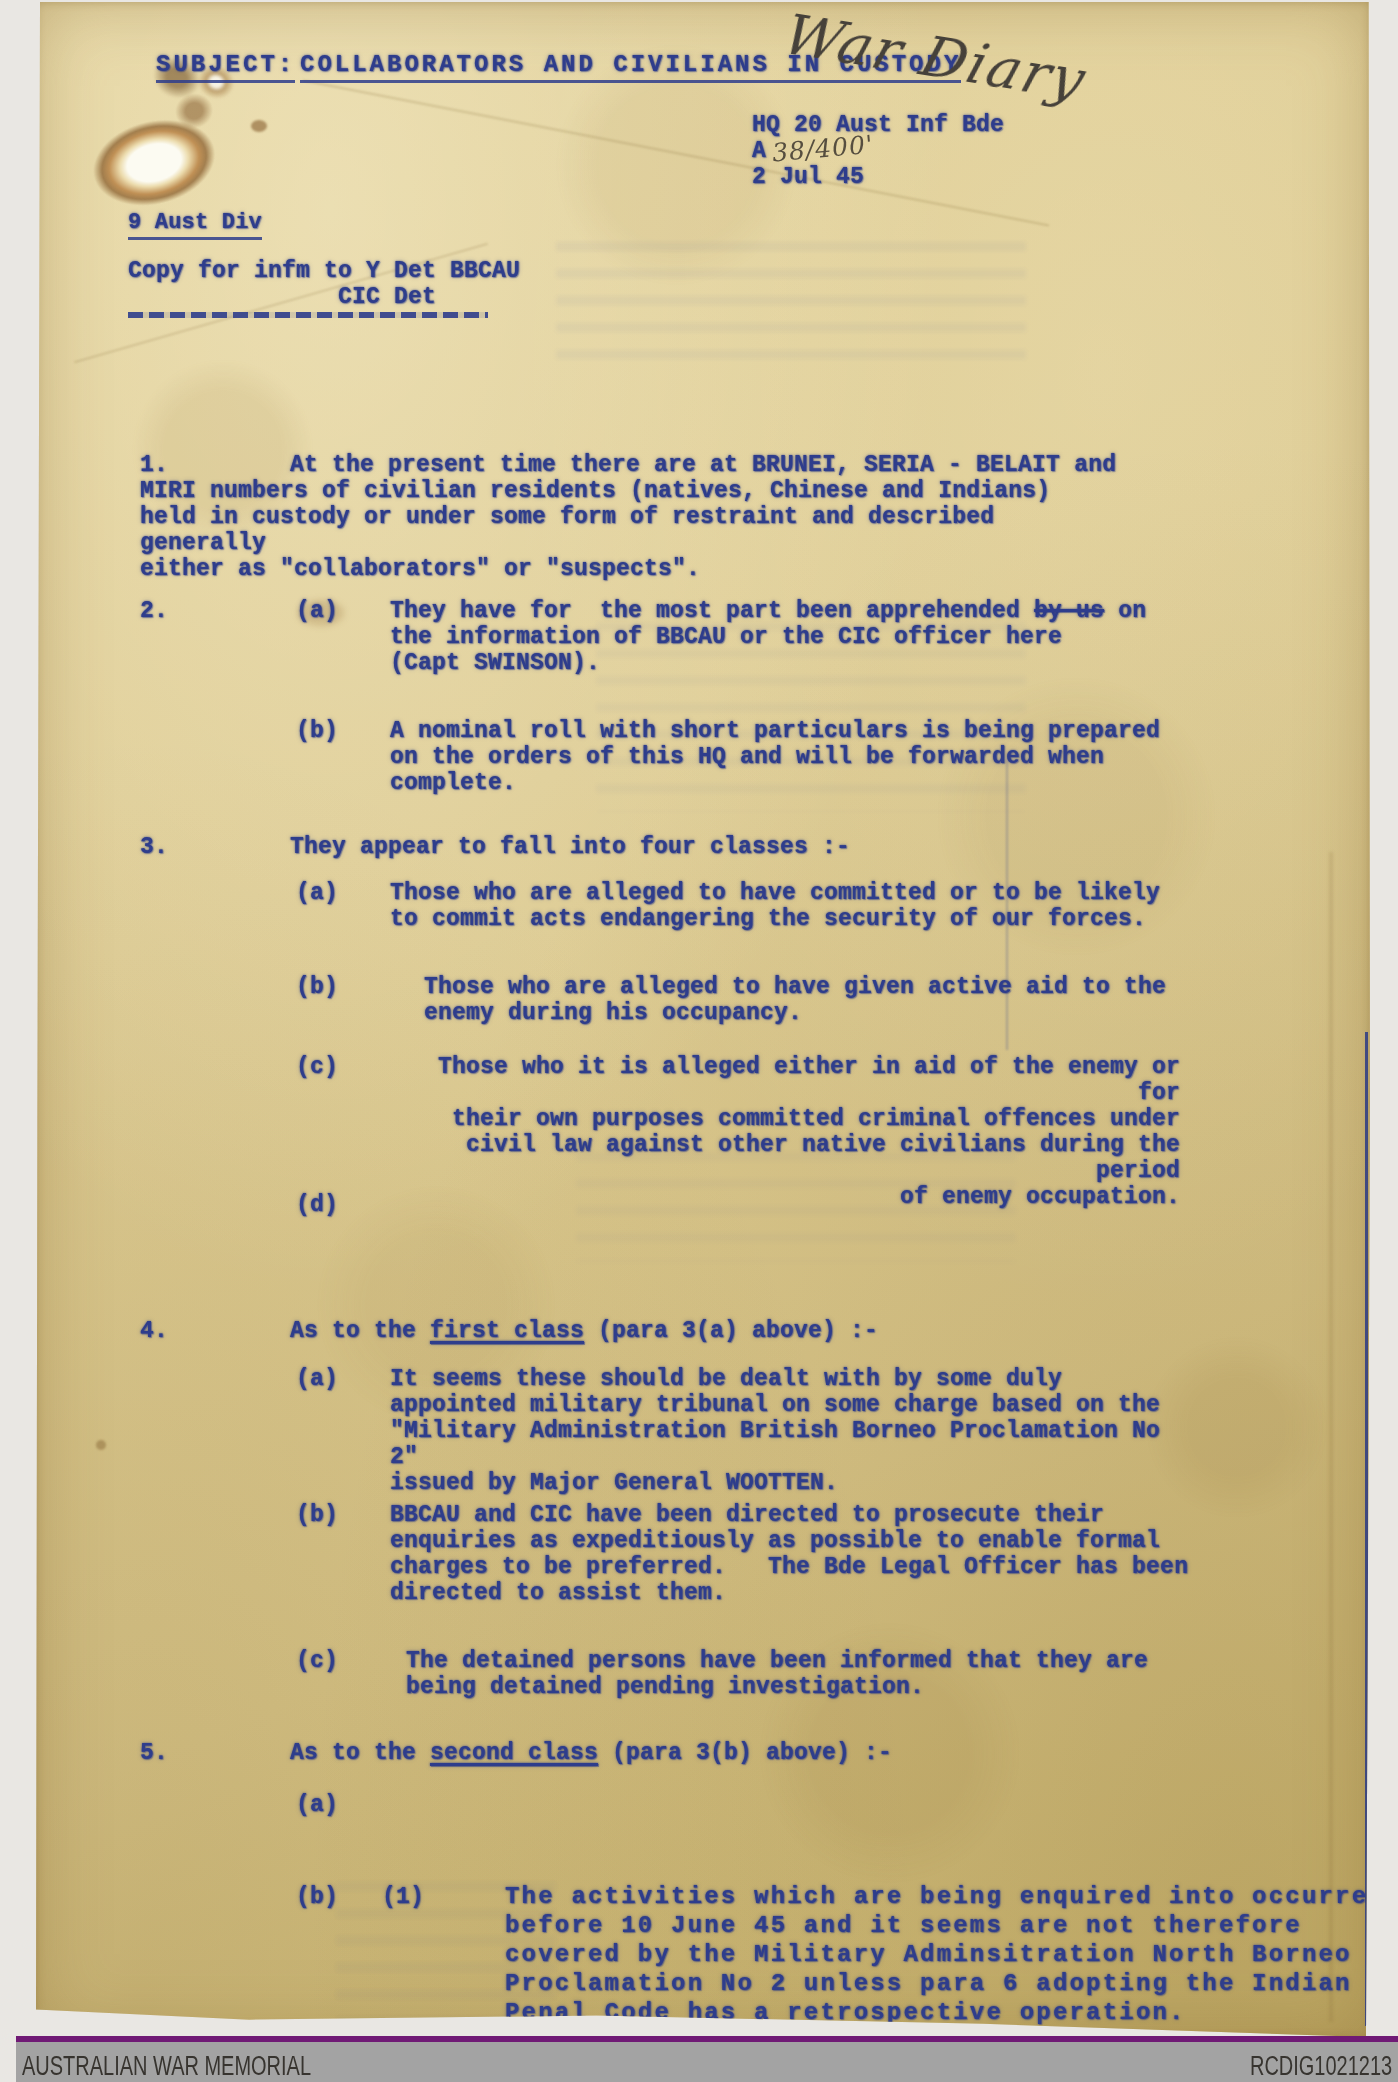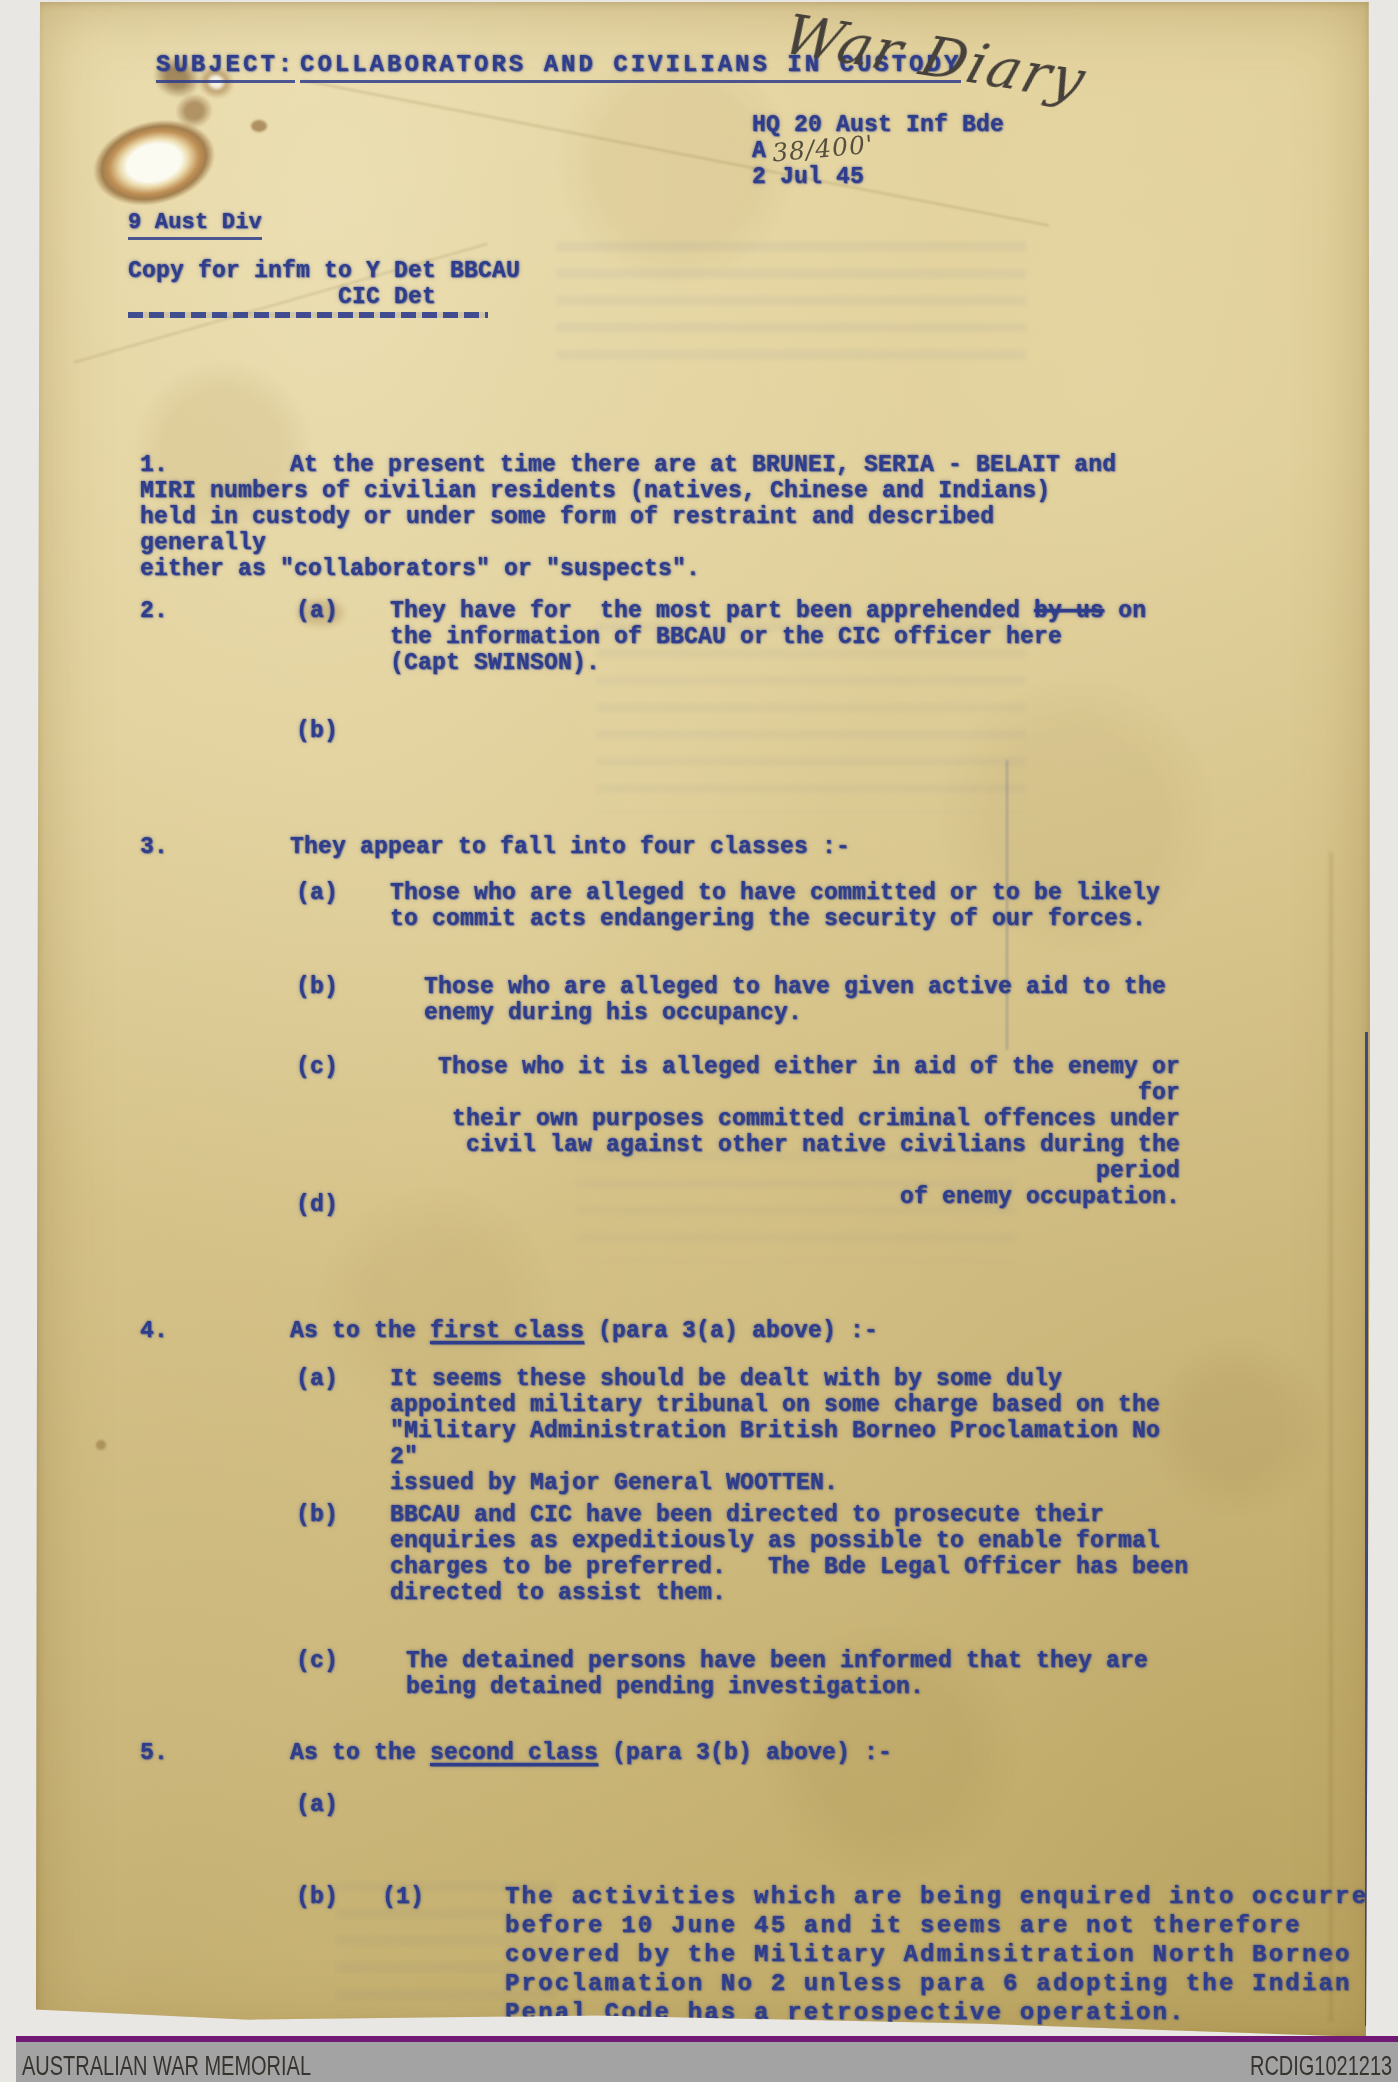--- a/index.html
+++ b/index.html
@@ -152,20 +152,23 @@
 MIRI numbers of civilian residents (natives, Chinese and Indians)
 held in custody or under some form of restraint and described generally
 either as "collaborators" or "suspects".</div>
 
     <div class="typed" style="left:104px;top:596px;">2.</div>
     <div class="typed" style="left:260px;top:596px;">(a)</div>
     <div class="typed" style="left:354px;top:596px;width:780px;"><span>They have for  the most part been apprehended </span><span class="strike">by us</span><span> on
 the information of BBCAU or the CIC officer here
 (Capt SWINSON).</span></div>
     <div class="typed" style="left:260px;top:716px;">(b)</div>
+    <div class="typed" style="left:354px;top:716px;width:780px;">A nominal roll with short particulars is being prepared
+on the orders of this HQ and will be forwarded when
+complete.</div>
 
     <div class="typed" style="left:104px;top:832px;">3.</div>
     <div class="typed" style="left:254px;top:832px;">They appear to fall into four classes :-</div>
     <div class="typed" style="left:260px;top:878px;">(a)</div>
     <div class="typed" style="left:354px;top:878px;width:790px;">Those who are alleged to have committed or to be likely
 to commit acts endangering the security of our forces.</div>
     <div class="typed" style="left:260px;top:972px;">(b)</div>
     <div class="typed" style="left:354px;top:972px;width:790px;margin-left:34px;">Those who are alleged to have given active aid to the
 enemy during his occupancy.</div>
     <div class="typed" style="left:260px;top:1052px;">(c)</div>

